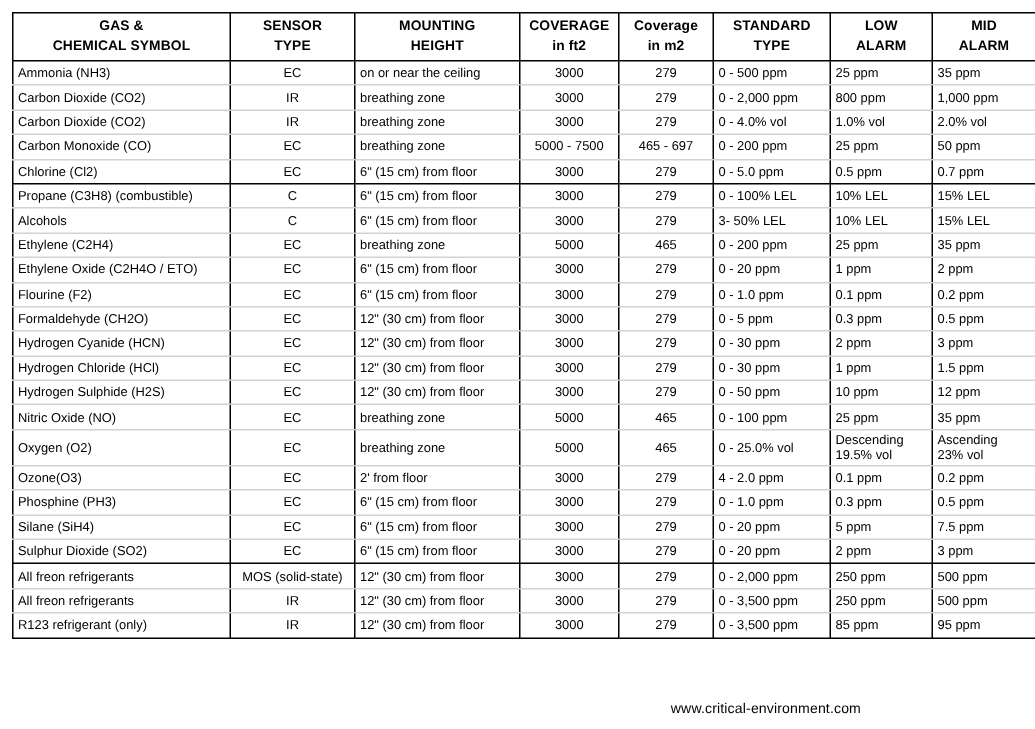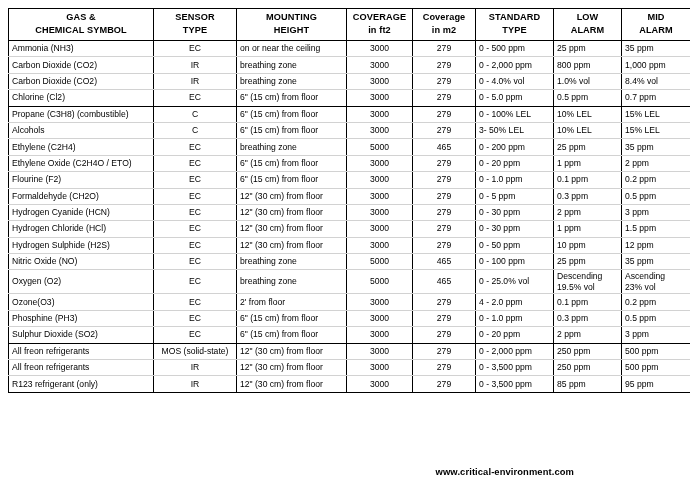--- a/index.html
+++ b/index.html
@@ -62,21 +62,21 @@
   tbody td.ctr{text-align:center;}
   tbody tr:last-child td{border-bottom:1.6px solid #000;}
   tbody tr.group-end td{border-bottom:1.6px solid #000;}
   tbody tr.tall td{height:23px;}
   tbody td .two{display:block;line-height:10.6px;}
   .site{
     position:absolute;
     right:12px;
     bottom:9px;
     font-size:9.4px;
-    font-weight:bold;
+    font-weight:normal;
     color:#000;
     letter-spacing:.1px;
   }
 </style>
 </head>
 <body>
 
 <div id="sheet">
 
   <table class="gas-table">
@@ -148,21 +148,31 @@
           <td class="txt">1,000 ppm</td>
         </tr>
         <tr>
           <td class="txt">Carbon Dioxide (CO2)</td>
           <td class="ctr">IR</td>
           <td class="txt">breathing zone</td>
           <td class="ctr">3000</td>
           <td class="ctr">279</td>
           <td class="txt">0 - 4.0% vol</td>
           <td class="txt">1.0% vol</td>
-          <td class="txt">8.4% vol</td>
+          <td class="txt">2.0% vol</td>
+        </tr>
+        <tr>
+          <td class="txt">Carbon Monoxide (CO)</td>
+          <td class="ctr">EC</td>
+          <td class="txt">breathing zone</td>
+          <td class="ctr">5000 - 7500</td>
+          <td class="ctr">465 - 697</td>
+          <td class="txt">0 - 200 ppm</td>
+          <td class="txt">25 ppm</td>
+          <td class="txt">50 ppm</td>
         </tr>
         <tr class="group-end">
           <td class="txt">Chlorine (Cl2)</td>
           <td class="ctr">EC</td>
           <td class="txt">6" (15 cm) from floor</td>
           <td class="ctr">3000</td>
           <td class="ctr">279</td>
           <td class="txt">0 - 5.0 ppm</td>
           <td class="txt">0.5 ppm</td>
           <td class="txt">0.7 ppm</td>
@@ -296,20 +306,30 @@
         <tr>
           <td class="txt">Phosphine (PH3)</td>
           <td class="ctr">EC</td>
           <td class="txt">6" (15 cm) from floor</td>
           <td class="ctr">3000</td>
           <td class="ctr">279</td>
           <td class="txt">0 - 1.0 ppm</td>
           <td class="txt">0.3 ppm</td>
           <td class="txt">0.5 ppm</td>
         </tr>
+        <tr>
+          <td class="txt">Silane (SiH4)</td>
+          <td class="ctr">EC</td>
+          <td class="txt">6" (15 cm) from floor</td>
+          <td class="ctr">3000</td>
+          <td class="ctr">279</td>
+          <td class="txt">0 - 20 ppm</td>
+          <td class="txt">5 ppm</td>
+          <td class="txt">7.5 ppm</td>
+        </tr>
         <tr class="group-end">
           <td class="txt">Sulphur Dioxide (SO2)</td>
           <td class="ctr">EC</td>
           <td class="txt">6" (15 cm) from floor</td>
           <td class="ctr">3000</td>
           <td class="ctr">279</td>
           <td class="txt">0 - 20 ppm</td>
           <td class="txt">2 ppm</td>
           <td class="txt">3 ppm</td>
         </tr>

